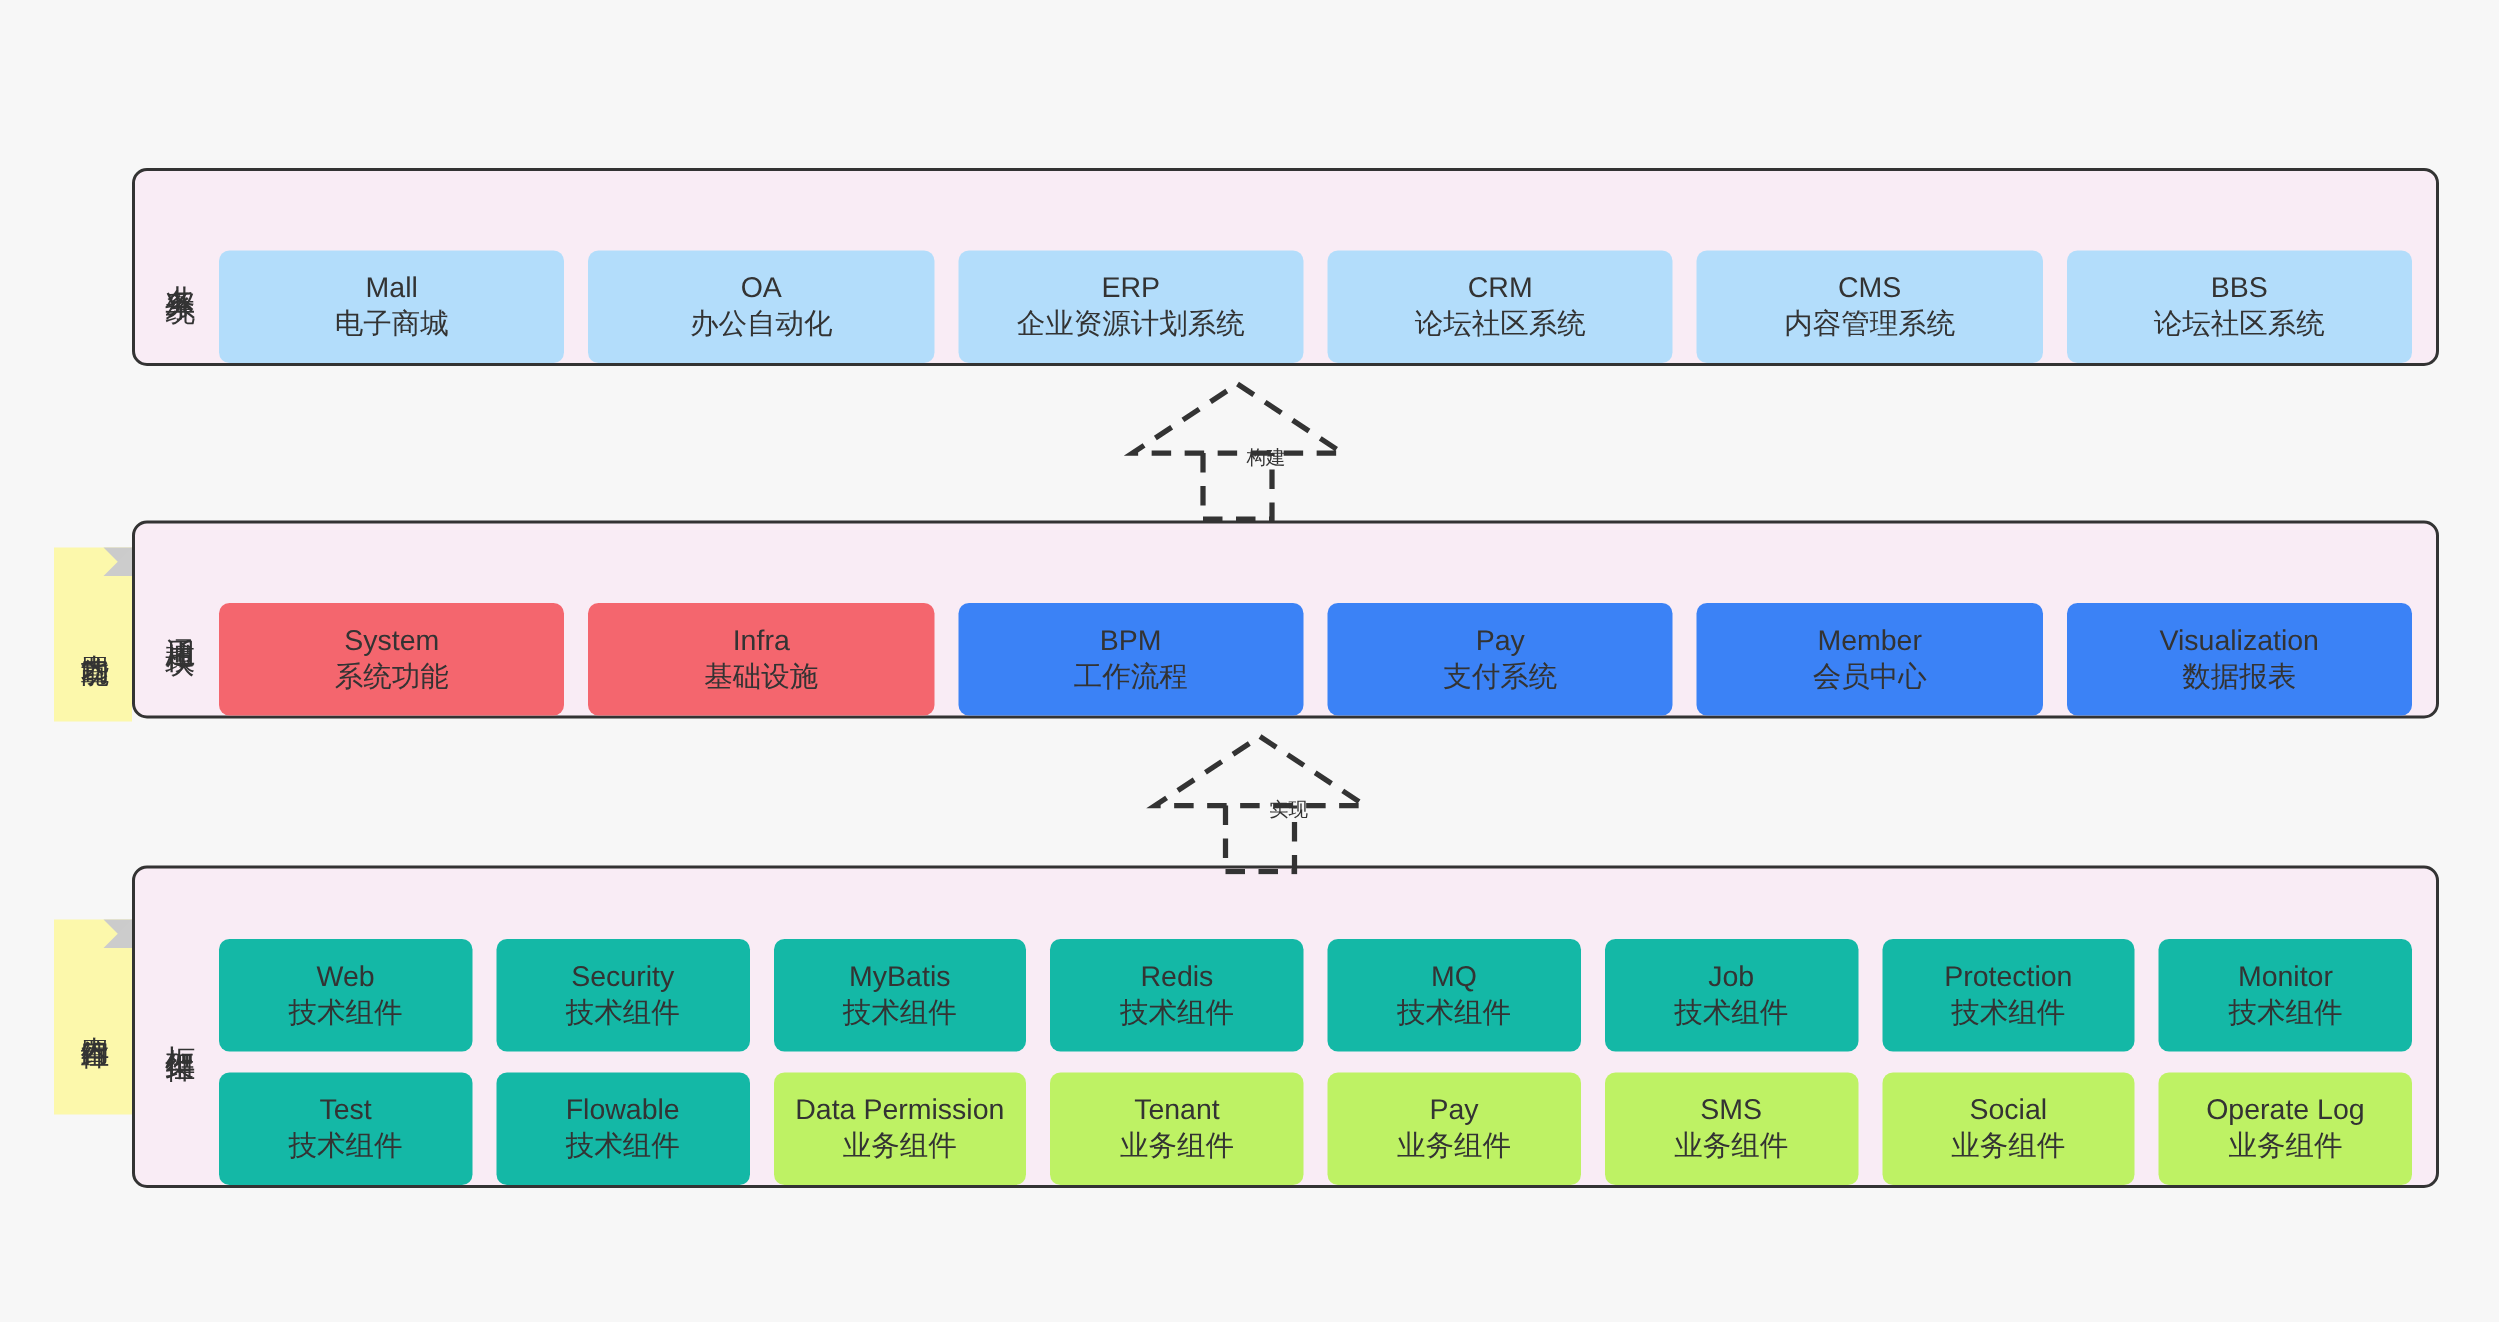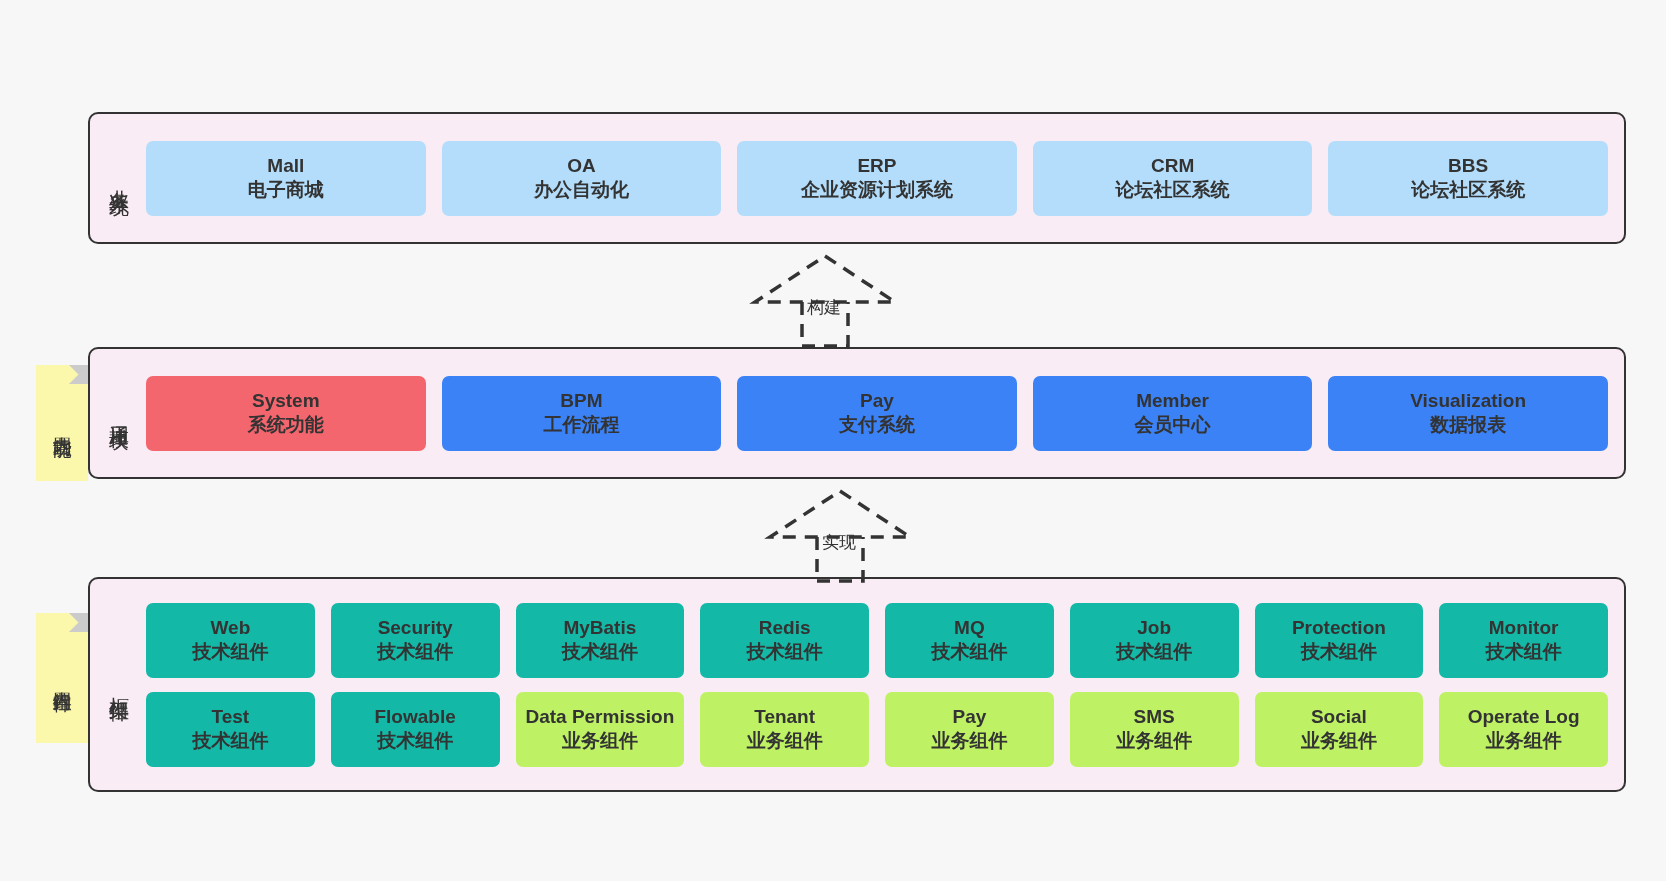--- a/index.html
+++ b/index.html
@@ -36,24 +36,23 @@
     text-orientation:upright;
     letter-spacing:2px;
     line-height:1.06;
     white-space:nowrap;
     margin-left:12px;
   }
   .layer-body{
     flex:1 1 auto;
     display:flex;
     flex-direction:column;
-    justify-content:center;
+    justify-content:flex-end;
     gap:14px;
     padding:0 16px 0 10px;
-    font-weight:bold;
   }
   .row{
     display:flex;
     gap:16px;
     align-items:stretch;
   }
   .cell{
     flex:1 1 0;
     border-radius:7px;
     display:flex;
@@ -121,24 +120,25 @@
     border-left:19px solid transparent;
     border-top:19px solid #cbcbcb;
   }
   .note-func{left:36px;top:365px;height:116px;}
   .note-comp{left:36px;top:613px;height:130px;}
 
   
   .connector{position:absolute;z-index:3;}
   .conn-label{
     position:absolute;
-    font-size:17px;
+    font-size:13px;
     color:#333333;
     background:transparent;
     white-space:nowrap;
+    margin-left:24px;
   }
 </style>
 </head>
 <body>
 
 <div class="canvas">
 
   <div class="note note-func">
     <span class="note-fold"></span>
     <span>内置功能</span>
@@ -161,20 +161,24 @@
           <span class="en">OA</span>
           <span class="cn">办公自动化</span>
         </div>
         <div class="cell c-blue">
           <span class="en">ERP</span>
           <span class="cn">企业资源计划系统</span>
         </div>
         <div class="cell c-blue">
           <span class="en">CRM</span>
           <span class="cn">论坛社区系统</span>
+        </div>
+        <div class="cell c-blue">
+          <span class="en">CMS</span>
+          <span class="cn">内容管理系统</span>
         </div>
         <div class="cell c-blue">
           <span class="en">BBS</span>
           <span class="cn">论坛社区系统</span>
         </div>
       </div>
     </div>
   </div>
 
   <div class="connector" style="left:745px;top:252px;width:180px;height:96px;">
@@ -188,20 +192,24 @@
   </div>
 
   <div class="layer layer-module">
     <div class="layer-title">通用模块</div>
     <div class="layer-body">
       <div class="row">
         <div class="cell c-red">
           <span class="en">System</span>
           <span class="cn">系统功能</span>
         </div>
+        <div class="cell c-red">
+          <span class="en">Infra</span>
+          <span class="cn">基础设施</span>
+        </div>
         <div class="cell c-pink">
           <span class="en">BPM</span>
           <span class="cn">工作流程</span>
         </div>
         <div class="cell c-pink">
           <span class="en">Pay</span>
           <span class="cn">支付系统</span>
         </div>
         <div class="cell c-pink">
           <span class="en">Member</span>

